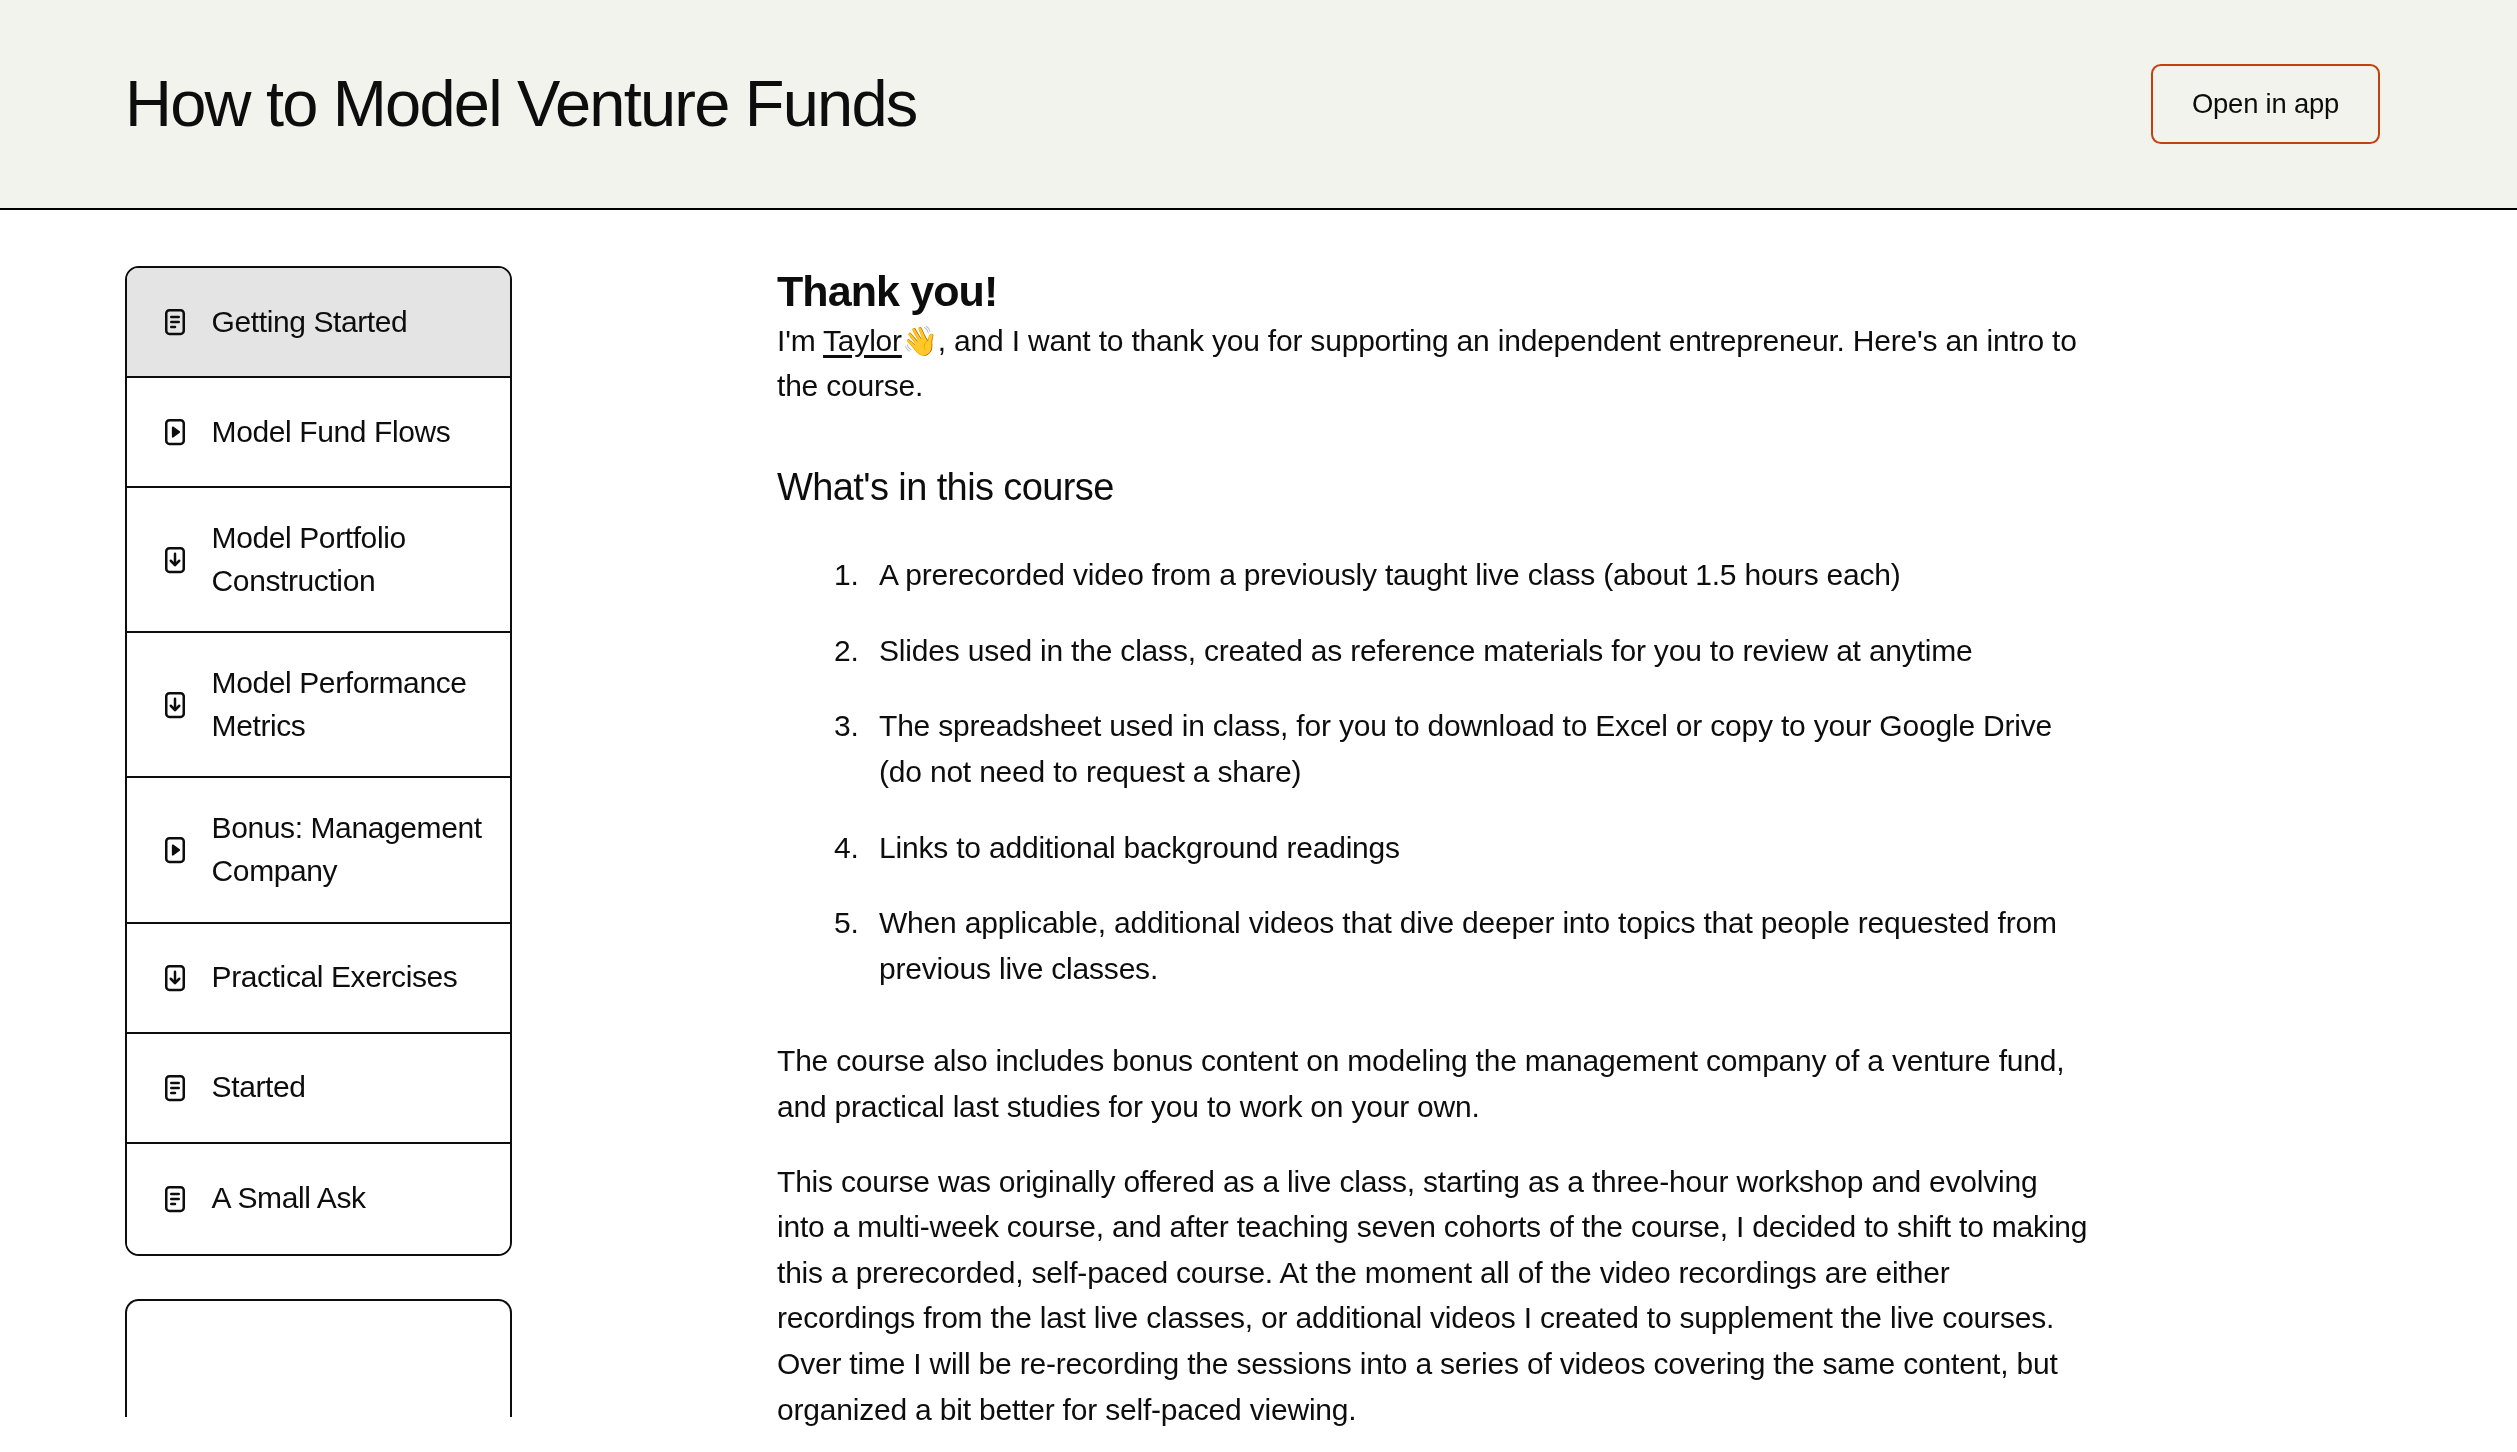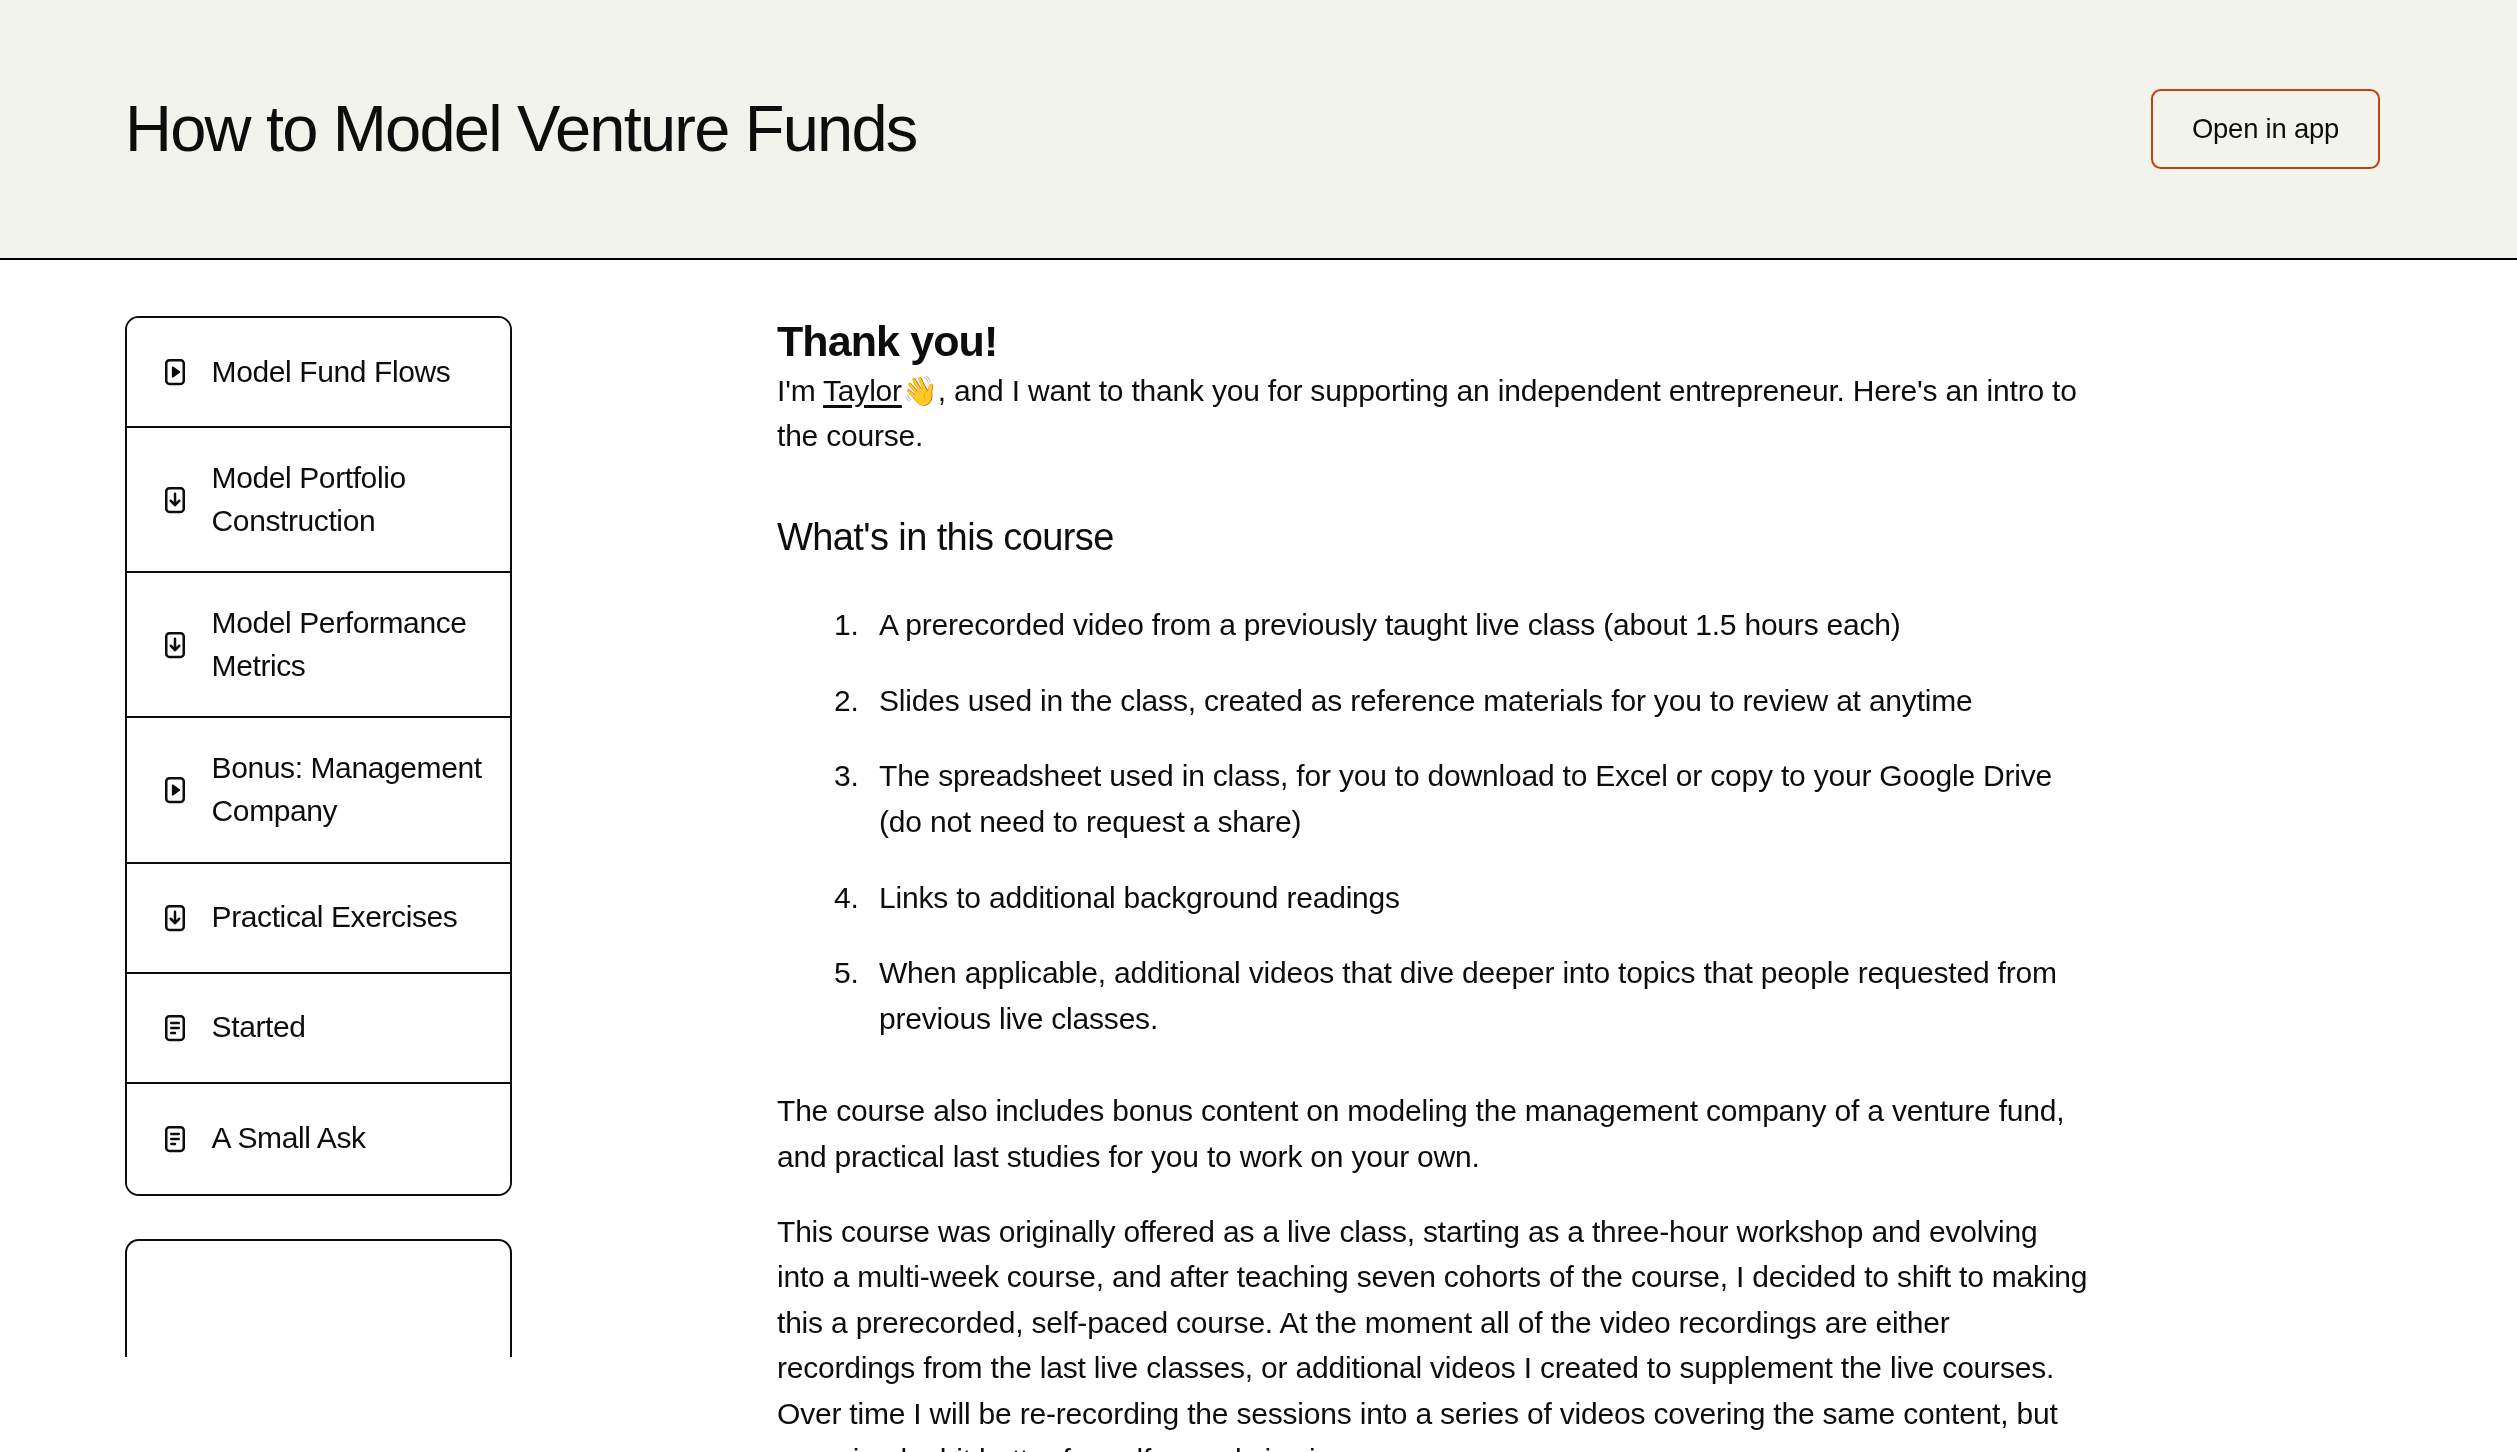--- a/index.html
+++ b/index.html
@@ -10,21 +10,21 @@
     overflow: hidden;
     background: #ffffff;
     font-family: "Liberation Sans", sans-serif;
     color: #0d0d0d;
     -webkit-font-smoothing: antialiased;
   }
 
   
   .header {
     position: relative;
-    height: 260px;
+    height: 210px;
     background: #f3f3ee;
     border-bottom: 2.9px solid #000000;
     display: flex;
     align-items: center;
     justify-content: space-between;
     padding: 0 137px 0 125px;
   }
 
   .header-title {
     font-size: 65px;
@@ -185,20 +185,31 @@
   <h1 class="header-title">How to Model Venture Funds</h1>
 
   <button class="open-in-app-btn">Open in app</button>
 </div>
 
 <div class="page-body">
 
   <aside class="sidebar">
     <nav class="nav-card">
 
+      <div class="nav-item is-active">
+        <span class="nav-icon">
+          <svg viewBox="0 0 24 24" width="30" height="30" fill="none" stroke="#0d0d0d" stroke-width="2" stroke-linecap="round" stroke-linejoin="round">
+            <rect x="5" y="2.5" width="14" height="19" rx="2.5"></rect>
+            <line x1="9" y1="8" x2="15" y2="8"></line>
+            <line x1="9" y1="12" x2="15" y2="12"></line>
+            <line x1="9" y1="16" x2="12" y2="16"></line>
+          </svg>
+        </span>
+        <span class="nav-label">Getting Started</span>
+      </div>
 
       <div class="nav-item">
         <span class="nav-icon">
           <svg viewBox="0 0 24 24" width="30" height="30" fill="none" stroke="#0d0d0d" stroke-width="2" stroke-linecap="round" stroke-linejoin="round">
             <rect x="5" y="2.5" width="14" height="19" rx="2.5"></rect>
             <path d="M10.2 8.2 L15.4 12 L10.2 15.8 Z" fill="#0d0d0d" stroke="#0d0d0d" stroke-width="1.4"></path>
           </svg>
         </span>
         <span class="nav-label">Model Fund Flows</span>
       </div>

